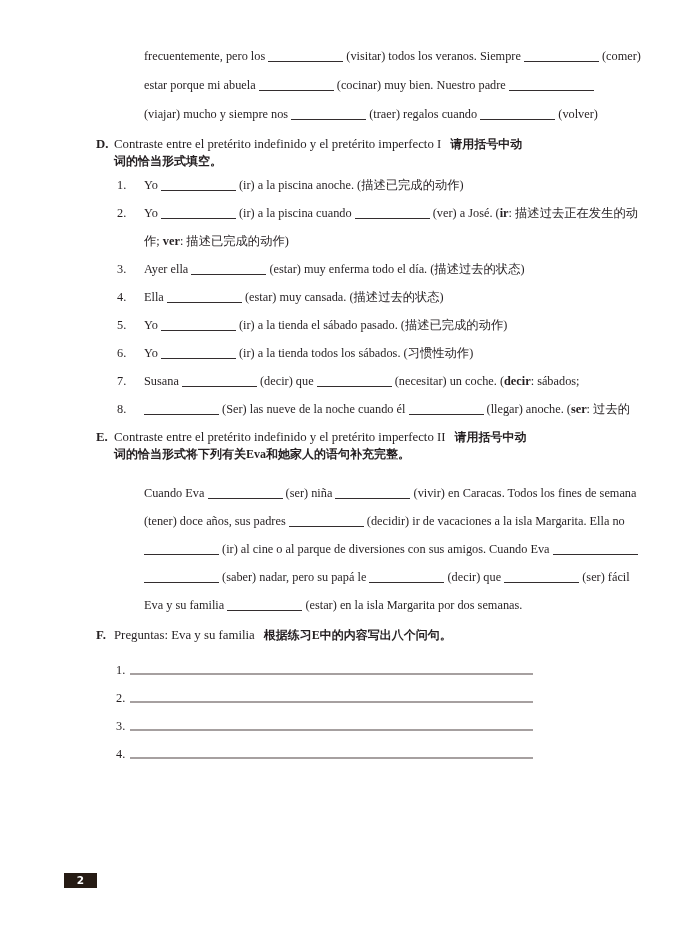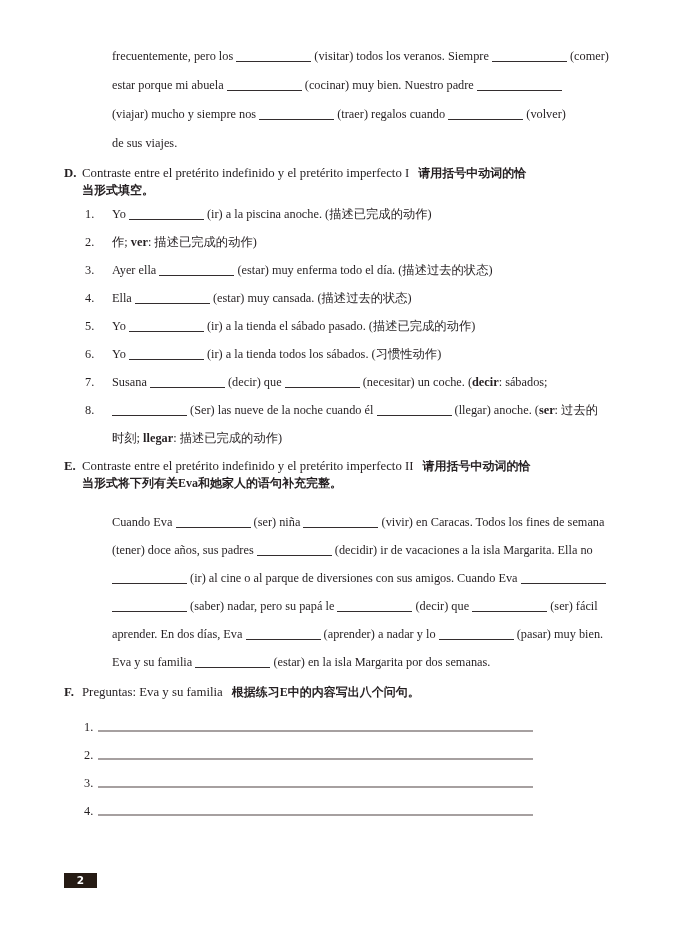--- a/index.html
+++ b/index.html
@@ -8,21 +8,21 @@
     width: 700px; height: 929px;
     background: #ffffff;
     position: relative;
     overflow: hidden;
     font-family: "Liberation Serif", serif;
     color: var(--text, #241f21);
   }
   .content {
     position: absolute; left: 0; top: 0;
     width: 600px; box-sizing: border-box;
-    padding: 42px 67px 0 64px;
+    padding: 42px 67px 0 96px;
   }
   .para { margin-left: 48px; }
   .line { line-height: 29px; white-space: nowrap; font-size: 12.3px; }
   .item-lines .line, .epara .line { line-height: 28px; }
   .seg { }
   .b { font-weight: bold; }
   .blank {
     display: inline-block; height: 10px;
     border-bottom: 1.3px solid var(--blank, #332d2e);
     margin-bottom: -2px;
@@ -64,40 +64,40 @@
 </style>
 </head>
 <body>
 
 <div class="content">
 
   <div class="para">
       <div class="line"><span class="seg">frecuentemente, pero los </span><span class="blank" style="width: 75px;"></span><span class="seg"> (visitar) todos los veranos. Siempre </span><span class="blank" style="width: 75px;"></span><span class="seg"> (comer)</span></div>
       <div class="line"><span class="seg">estar porque mi abuela </span><span class="blank" style="width: 75px;"></span><span class="seg"> (cocinar) muy bien. Nuestro padre </span><span class="blank" style="width: 85px;"></span></div>
       <div class="line"><span class="seg">(viajar) mucho y siempre nos </span><span class="blank" style="width: 75px;"></span><span class="seg"> (traer) regalos cuando </span><span class="blank" style="width: 75px;"></span><span class="seg"> (volver)</span></div>
-      <div class="line"><span class="seg">de sus viajes.</span></div>
     </div>
 
   <div class="section" id="sectionD">
     <div class="section-heading">
       <span class="sletter">D.</span>
       <div class="heading-text">
         <span class="stitle">Contraste entre el pretérito indefinido y el pretérito imperfecto I</span><span class="sinstr">请用括号中动词的恰当形式填空。</span>
       </div>
     </div>
     <div class="items">
         <div class="item">
           <span class="num">1.</span>
           <div class="item-lines">
             <div class="line"><span class="seg">Yo </span><span class="blank" style="width: 75px;"></span><span class="seg"> (ir) a la piscina anoche. (描述已完成的动作)</span></div>
           </div>
         </div>
         <div class="item">
           <span class="num">2.</span>
           <div class="item-lines">
+            <div class="line"><span class="seg">Yo </span><span class="blank" style="width: 75px;"></span><span class="seg"> (ir) a la piscina cuando </span><span class="blank" style="width: 75px;"></span><span class="seg"> (ver) a José. (</span><span class="seg b">ir</span><span class="seg">: 描述过去正在发生的动</span></div>
             <div class="line"><span class="seg">作; </span><span class="seg b">ver</span><span class="seg">: 描述已完成的动作)</span></div>
           </div>
         </div>
         <div class="item">
           <span class="num">3.</span>
           <div class="item-lines">
             <div class="line"><span class="seg">Ayer ella </span><span class="blank" style="width: 75px;"></span><span class="seg"> (estar) muy enferma todo el día. (描述过去的状态)</span></div>
           </div>
         </div>
         <div class="item">
@@ -121,39 +121,37 @@
         <div class="item">
           <span class="num">7.</span>
           <div class="item-lines">
             <div class="line"><span class="seg">Susana </span><span class="blank" style="width: 75px;"></span><span class="seg"> (decir) que </span><span class="blank" style="width: 75px;"></span><span class="seg"> (necesitar) un coche. (</span><span class="seg b">decir</span><span class="seg">: sábados;</span></div>
           </div>
         </div>
         <div class="item">
           <span class="num">8.</span>
           <div class="item-lines">
             <div class="line"><span class="blank" style="width: 75px;"></span><span class="seg"> (Ser) las nueve de la noche cuando él </span><span class="blank" style="width: 75px;"></span><span class="seg"> (llegar) anoche. (</span><span class="seg b">ser</span><span class="seg">: 过去的</span></div>
-            <div class="line"><span class="seg">时刻; </span><span class="seg b">llegar</span><span class="seg">: 描述已完成的动作)</span></div>
           </div>
         </div>
       </div>
   </div>
 
   <div class="section" id="sectionE">
     <div class="section-heading">
       <span class="sletter">E.</span>
       <div class="heading-text">
         <span class="stitle">Contraste entre el pretérito indefinido y el pretérito imperfecto II</span><span class="sinstr">请用括号中动词的恰当形式将下列有关Eva和她家人的语句补充完整。</span>
       </div>
     </div>
     <div class="para epara">
         <div class="line"><span class="seg">Cuando Eva </span><span class="blank" style="width: 75px;"></span><span class="seg"> (ser) niña </span><span class="blank" style="width: 75px;"></span><span class="seg"> (vivir) en Caracas. Todos los fines de semana</span></div>
         <div class="line"><span class="seg">(tener) doce años, sus padres </span><span class="blank" style="width: 75px;"></span><span class="seg"> (decidir) ir de vacaciones a la isla Margarita. Ella no</span></div>
         <div class="line"><span class="blank" style="width: 75px;"></span><span class="seg"> (ir) al cine o al parque de diversiones con sus amigos. Cuando Eva </span><span class="blank" style="width: 85px;"></span></div>
         <div class="line"><span class="blank" style="width: 75px;"></span><span class="seg"> (saber) nadar, pero su papá le </span><span class="blank" style="width: 75px;"></span><span class="seg"> (decir) que </span><span class="blank" style="width: 75px;"></span><span class="seg"> (ser) fácil</span></div>
-        <div class="line"><span class="seg">aprender. En dos días, Eva </span><span class="blank" style="width: 75px;"></span><span class="seg"> (aprender) a nadar y lo </span><span class="blank" style="width: 75px;"></span><span class="seg"> (pasar) muy bien.</span></div>
         <div class="line"><span class="seg">Eva y su familia </span><span class="blank" style="width: 75px;"></span><span class="seg"> (estar) en la isla Margarita por dos semanas.</span></div>
       </div>
   </div>
 
   <div class="section" id="sectionF">
     <div class="section-heading">
       <span class="sletter">F.</span>
       <div class="heading-text">
         <span class="stitle">Preguntas: Eva y su familia</span><span class="sinstr">根据练习E中的内容写出八个问句。</span>
       </div>

